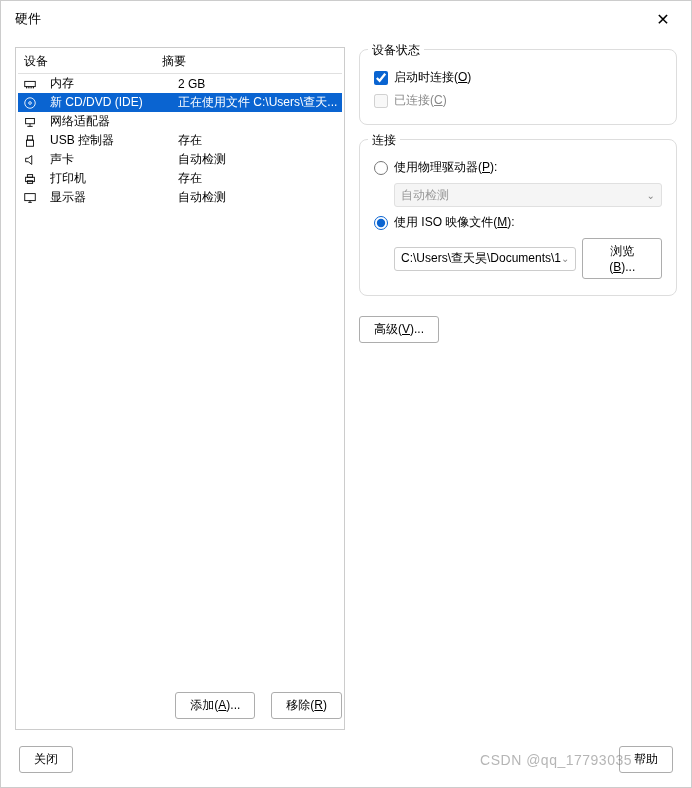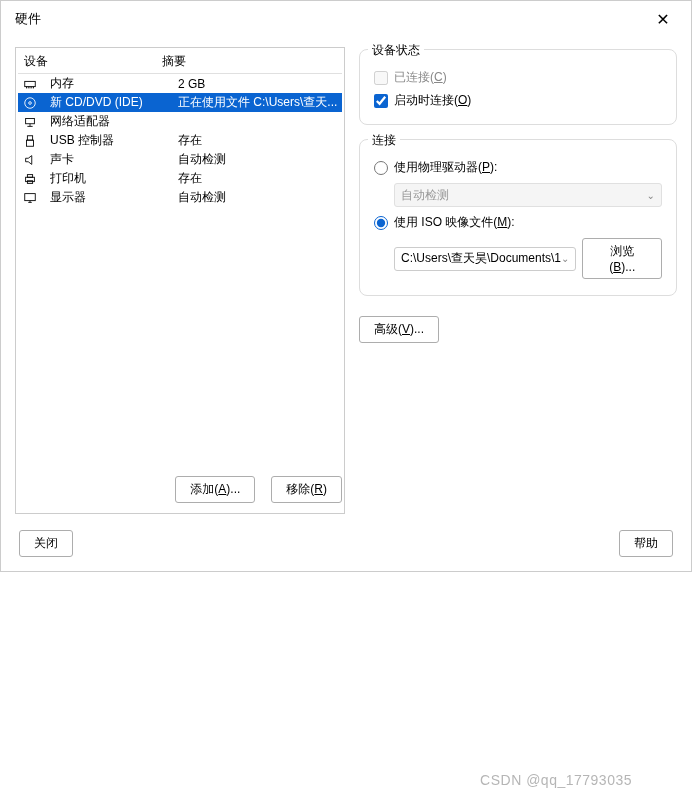--- a/index.html
+++ b/index.html
@@ -7,21 +7,21 @@
       font-family: "Microsoft YaHei", "Segoe UI", sans-serif;
       font-size: 12px;
       background: #fff;
       width: 692px;
       height: 788px;
       overflow: hidden;
       color: #000;
     }
     .dialog {
       width: 692px;
-      height: 572px;
+      height: 788px;
       border: 1px solid #ccc;
       display: flex;
       flex-direction: column;
       background: #fff;
     }
     .titlebar {
       height: 36px;
       display: flex;
       align-items: center;
       padding: 0 8px 0 14px;
@@ -160,21 +160,21 @@
       padding: 6px 0;
     }
     .footer {
       display: flex;
       justify-content: space-between;
       gap: 10px;
       padding: 10px 18px 14px 18px;
     }
     .watermark {
       position: absolute;
-      bottom: 0;
+      bottom: 20px;
       right: 60px;
       color: rgba(120,120,120,0.55);
       font-size: 14px;
       pointer-events: none;
       letter-spacing: 0.5px;
     }
   </style>
 </head>
 <body>
 
@@ -268,27 +268,27 @@
       </div>
       <div class="left-buttons">
         <button class="btn"><span>添加(</span><span class="hotkey">A</span><span>)...</span></button>
         <button class="btn"><span>移除(</span><span class="hotkey">R</span><span>)</span></button>
       </div>
     </div>
 
     <div class="right-panel">
       <div class="group">
         <div class="group-title">设备状态</div>
+        <label class="checkbox-row">
+          <input type="checkbox" checked="" style="">
+          <span><span>启动时连接(</span><span class="hotkey">O</span><span>)</span></span>
+        </label>
         <label class="checkbox-row disabled">
           <input type="checkbox" disabled="" style="">
           <span><span>已连接(</span><span class="hotkey">C</span><span>)</span></span>
-        </label>
-        <label class="checkbox-row">
-          <input type="checkbox" checked="" style="">
-          <span><span>启动时连接(</span><span class="hotkey">O</span><span>)</span></span>
         </label>
       </div>
 
       <div class="group">
         <div class="group-title">连接</div>
 
         <label class="radio-row">
           <input type="radio" name="conn" style="">
           <span><span>使用物理驱动器(</span><span class="hotkey">P</span><span>):</span></span>
         </label>

